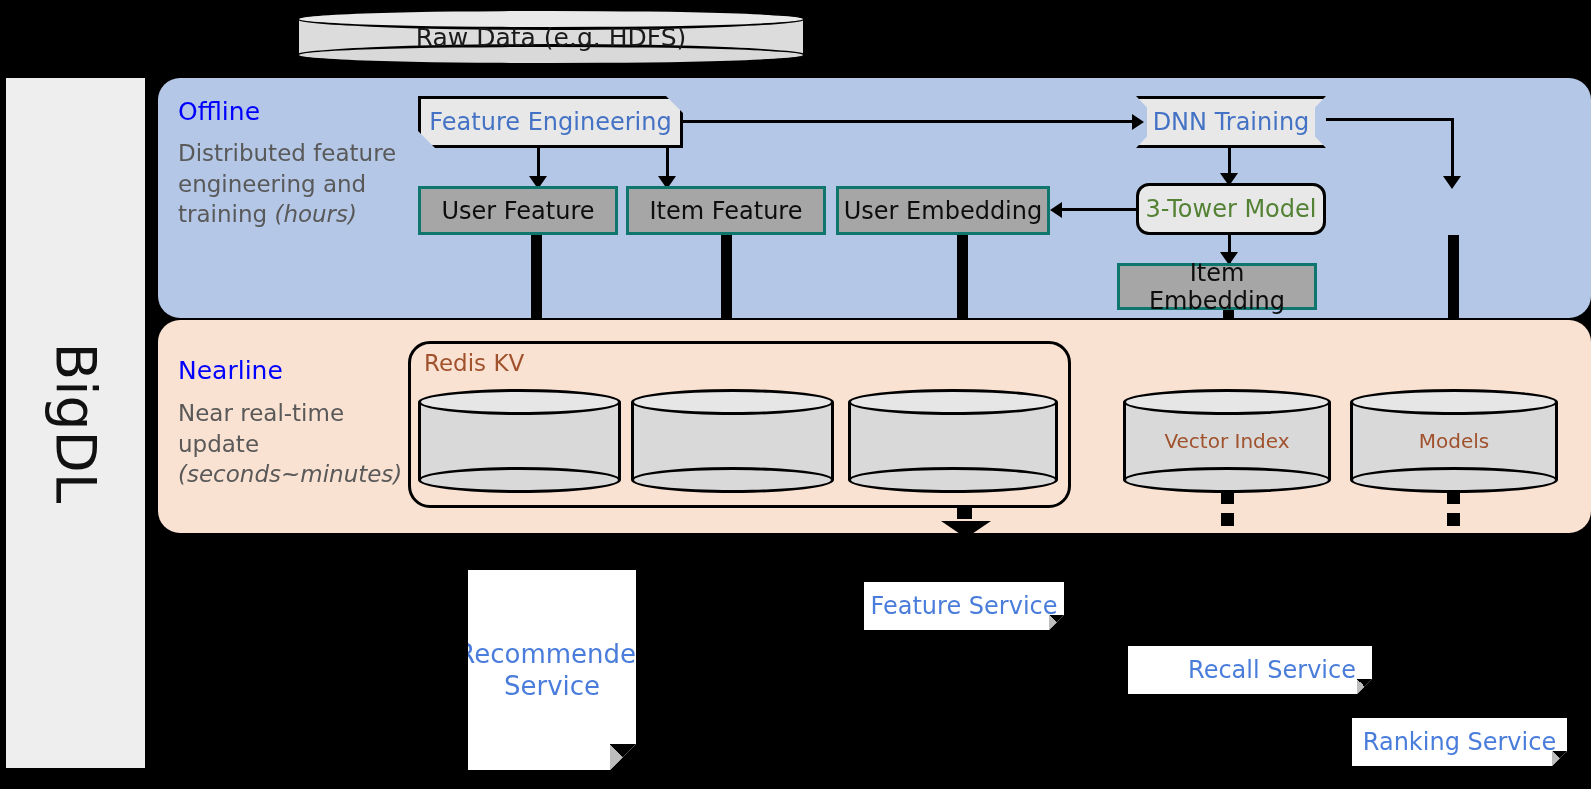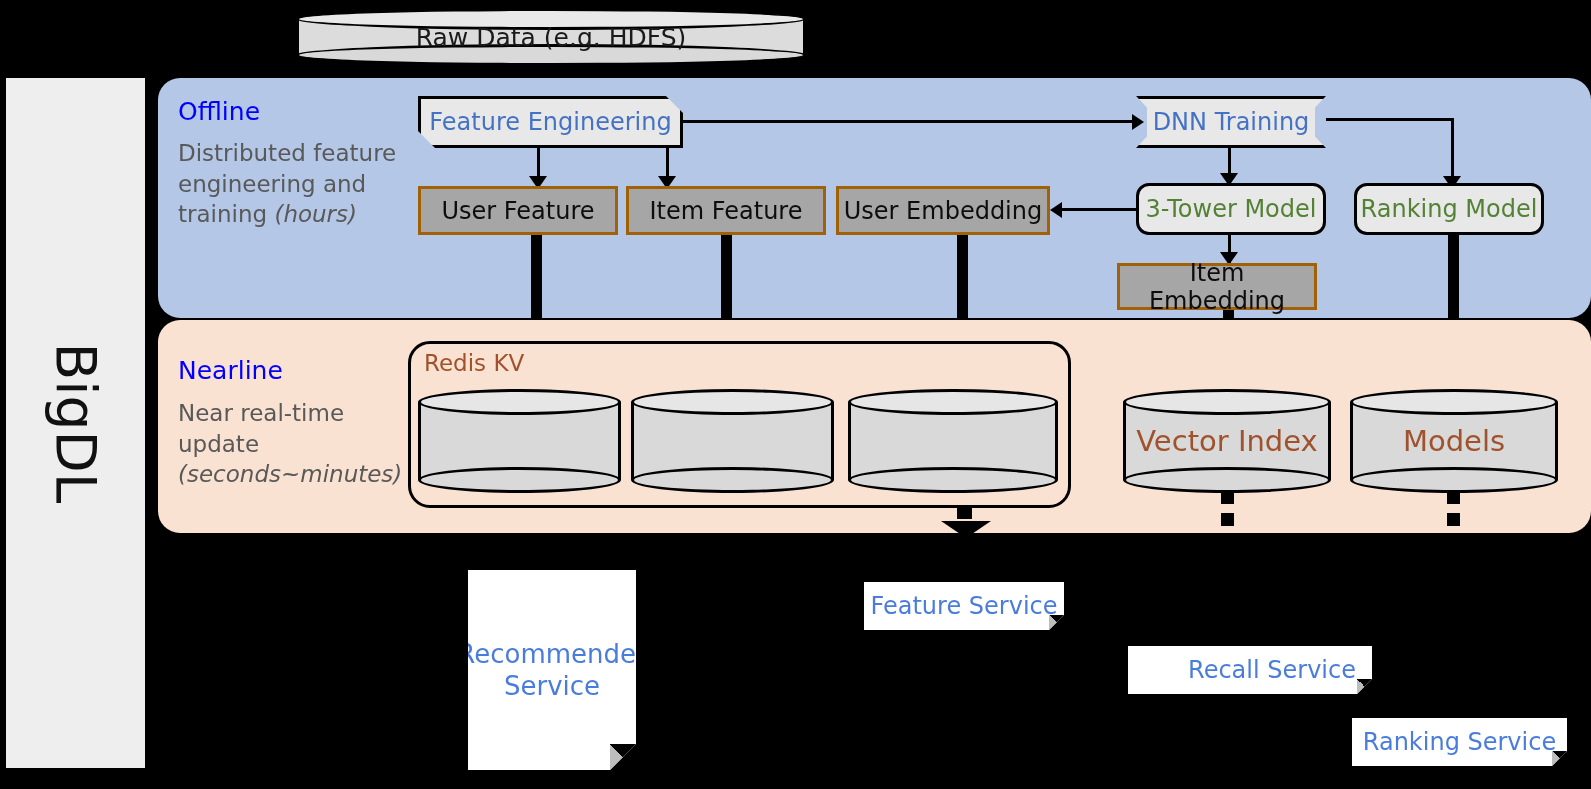--- a/index.html
+++ b/index.html
@@ -31,21 +31,21 @@
   .band-desc{position:absolute;color:#595959;font-size:23px;line-height:1.33;width:220px;}
   .band-desc .it{font-style:italic;}
   #band-online .band-title{color:#1010ff;}
   #band-online .band-desc{color:#767676;}
 
   
   .node{position:absolute;box-sizing:border-box;display:flex;align-items:center;justify-content:center;text-align:center;}
 
   
   .gbox{
-    background:#a6a6a6;border:3px solid #a16207;color:#0d0d0d;font-size:24px;
+    background:#a6a6a6;border:3px solid #0f766e;color:#0d0d0d;font-size:24px;
   }
   
   .pbox{background:#e8e8e8;border:3px solid #000;font-size:24px;}
   .pbox.blue-t{color:#4472c4;}
   .pbox.green-t{color:#548235;}
   .round{border-radius:13px;}
   .cut-corner{clip-path:polygon(0 0, calc(100% - 17px) 0, 100% 17px, 100% 100%, 17px 100%, 0 calc(100% - 17px));}
   .notch{clip-path:polygon(
       0 0, 100% 0, 100% 0,
       calc(100% - 11px) 22%, calc(100% - 11px) 78%, 100% 100%,
@@ -61,21 +61,21 @@
     position:absolute;left:0;right:0;top:0;height:26px;
     background:#e6e6e6;border:3px solid #000;border-radius:50%;box-sizing:border-box;
   }
   .cyl .bottom{
     position:absolute;left:0;right:0;bottom:0;height:26px;
     background:#d9d9d9;border:3px solid #000;border-radius:50%;box-sizing:border-box;
   }
   .cyl .cap-label{
     position:absolute;left:0;right:0;top:0;bottom:0;
     display:flex;align-items:center;justify-content:center;
-    color:#a0522d;font-size:29px;z-index:4;
+    color:#a0522d;font-size:20px;z-index:4;
   }
 
   
   #raw-data{left:296px;top:8px;width:510px;height:58px;}
   #raw-data .top{height:22px;background:#e9e9e9;}
   #raw-data .bottom{height:22px;}
   #raw-data .body{top:11px;bottom:11px;background:#dcdcdc;}
   #raw-data .cap-label{color:#1a1a1a;font-size:25px;}
 
   
@@ -167,23 +167,20 @@
     <span>Item Feature</span>
   </div>
   <div class="node gbox" id="user-embedding" style="left:836px;top:186px;width:214px;height:49px;">
     <span>User Embedding</span>
   </div>
 
   <div class="node pbox green-t round" id="two-tower-model" style="left:1136px;top:183px;width:190px;height:52px;">
     <span>3-Tower Model</span>
   </div>
 
-  <div class="node pbox green-t round" id="ranking-model" style="left:1354px;top:183px;width:190px;height:52px;">
-    <span>Ranking Model</span>
-  </div>
 
   <div class="ln thin-h" style="left:1062px;top:208px;width:76px;"></div>
   <div class="arrow-lt" style="left:1050px;top:202px;"></div>
 
   <div class="ln thin-v" style="left:1228px;top:235px;height:28px;"></div>
   <div class="arrow-dn" style="left:1220px;top:252px;"></div>
 
   <div class="node gbox" id="item-embedding" style="left:1117px;top:263px;width:200px;height:47px;text-align:center;">
     <span>Item Embedding</span>
   </div>

